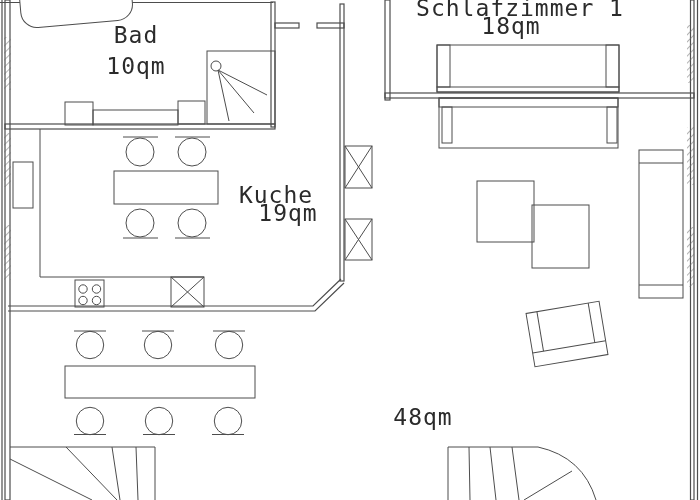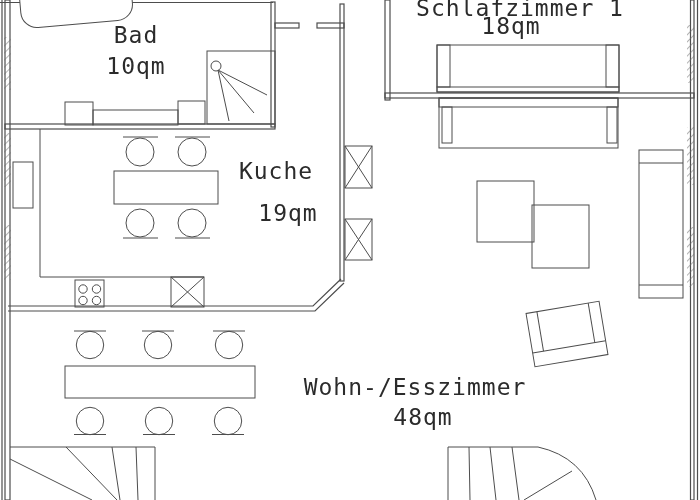--- a/index.html
+++ b/index.html
@@ -169,21 +169,20 @@
       <line class="st" x1="490" y1="447" x2="496" y2="500"></line>
       <line class="st" x1="512" y1="447" x2="519" y2="500"></line>
       <path class="st" d="M538,447 Q583,457 596,500"></path>
       <line class="st" x1="572" y1="471" x2="524" y2="500"></line>
     </g>
   </svg>
 
   <div class="lbl" style="left:136px;top:24px">Bad</div>
   <div class="lbl" style="left:136px;top:55px">10qm</div>
 
-  <div class="lbl" style="left:276px;top:160px">Kuche</div>
+  <div class="lbl" style="left:276px;top:184px">Kuche</div>
   <div class="lbl" style="left:288px;top:202px">19qm</div>
 
   <div class="lbl" style="left:520px;top:-3px">Schlafzimmer 1</div>
   <div class="lbl" style="left:511px;top:15px">18qm</div>
 
-  <div class="lbl" style="left:415px;top:376px">Wohn-/Esszimmer</div>
   <div class="lbl" style="left:423px;top:406px">48qm</div>
 </div>
 
 </body></html>

